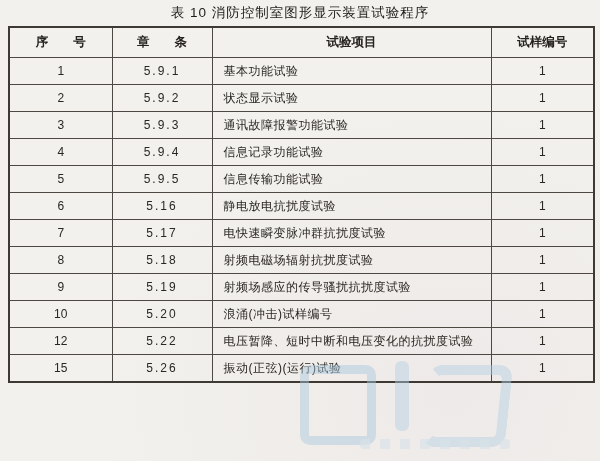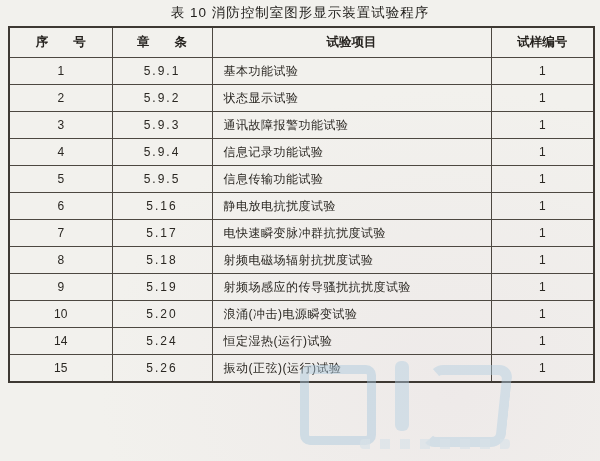--- a/index.html
+++ b/index.html
@@ -203,27 +203,27 @@
         </tr>
         <tr>
           <td class="cell-no">9</td>
           <td class="cell-clause">5.19</td>
           <td class="cell-item">射频场感应的传导骚扰抗扰度试验</td>
           <td class="cell-sample">1</td>
         </tr>
         <tr>
           <td class="cell-no">10</td>
           <td class="cell-clause">5.20</td>
-          <td class="cell-item">浪涌(冲击)电源瞬变试验</td>
-          <td class="cell-sample">1</td>
-        </tr>
-        <tr>
-          <td class="cell-no">14</td>
-          <td class="cell-clause">5.24</td>
-          <td class="cell-item">恒定湿热(运行)试验</td>
+          <td class="cell-item">浪涌(冲击)试样编号</td>
+          <td class="cell-sample">1</td>
+        </tr>
+        <tr>
+          <td class="cell-no">12</td>
+          <td class="cell-clause">5.22</td>
+          <td class="cell-item">电压暂降、短时中断和电压变化的抗扰度试验</td>
           <td class="cell-sample">1</td>
         </tr>
         <tr>
           <td class="cell-no">15</td>
           <td class="cell-clause">5.26</td>
           <td class="cell-item">振动(正弦)(运行)试验</td>
           <td class="cell-sample">1</td>
         </tr>
       </tbody>
   </table>

